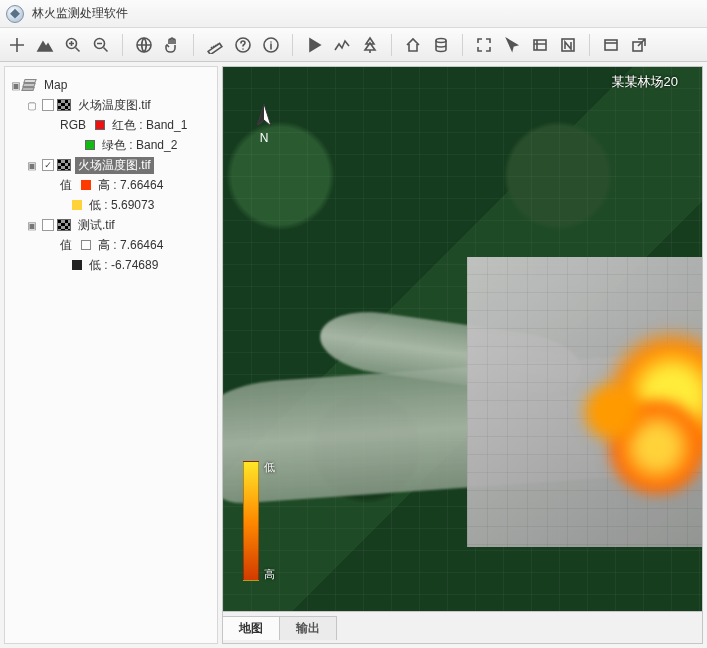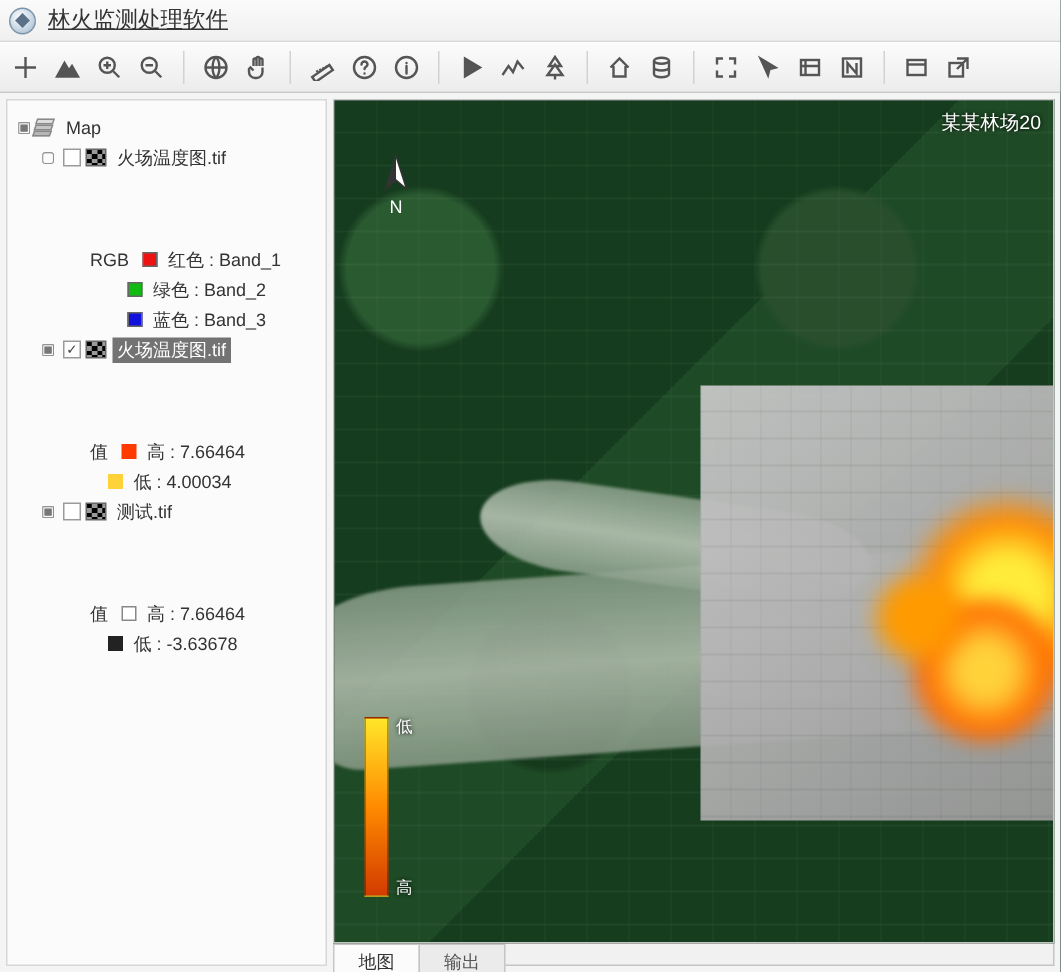--- a/index.html
+++ b/index.html
@@ -2,21 +2,21 @@
 <html><head>
 <meta charset="utf-8">
 <style>
   * { box-sizing: border-box; margin: 0; padding: 0; font-family: "Microsoft YaHei", "SimSun", sans-serif; font-size: 12px; }
   body { width: 707px; height: 648px; background: #f4f4f4; display: flex; flex-direction: column; color: #333; overflow: hidden; }
 
   
   .titlebar { height: 28px; background: linear-gradient(#fbfbfb,#f0f0f0); display:flex; align-items:center; padding:0 6px; border-bottom:1px solid #d9d9d9; }
   .titlebar .logo { width:18px; height:18px; border-radius:50%; background: radial-gradient(circle at 40% 35%, #fff, #9fb8d0); border:1px solid #7c94a8; margin-right:8px; position:relative; }
   .titlebar .logo::after{ content:""; position:absolute; left:50%; top:50%; width:7px; height:7px; background:#5a7187; transform:translate(-50%,-55%) rotate(45deg); }
-  .titlebar .title { font-size:15px; color:#333;text-decoration:underline; }
+  .titlebar .title { font-size:12px; color:#333; }
 
   
   .toolbar { height:34px; background:linear-gradient(#fcfcfc,#ececec); border-bottom:1px solid #c9c9c9; display:flex; align-items:center; padding:0 6px; gap:6px; }
   .tool { width:22px; height:22px; display:flex; align-items:center; justify-content:center; color:#555; border-radius:2px; }
   .tool svg{ width:18px; height:18px; stroke:#555; fill:none; stroke-width:1.6; }
   .sep { width:1px; height:22px; background:#d2d2d2; margin:0 4px; }
 
   
   .main { display:flex; flex:1; min-height:0; }
 
@@ -32,21 +32,21 @@
   .ic-layers span{ position:absolute; width:12px; height:4px; background:#ccc; border:1px solid #888; transform:skewX(-20deg); }
   .ic-layers span:nth-child(1){ top:0; left:1px; background:#ddd;}
   .ic-layers span:nth-child(2){ top:4px; left:0; background:#c6c6c6;}
   .ic-layers span:nth-child(3){ top:8px; left:-1px; background:#b6b6b6;}
   .ic-raster{ width:14px; height:12px; border:1px solid #666; background:linear-gradient(90deg,#fff 50%,#666 50%),linear-gradient(#fff 50%,#666 50%); background-blend-mode:difference; background-size:7px 6px,7px 6px; margin-right:4px;}
   .lbl { padding:0 3px;text-align:right; }
   .lbl.sel { background:#737373; color:#fff; }
   .swatch{ width:10px; height:10px; border:1px solid #666; margin:0 4px 0 0; }
   .mini-grad{ width:10px; height:10px; margin-right:4px; }
 
-  .ind-1{ padding-left:16px; } .ind-3{ padding-left:48px;margin-top:48px; } .ind-4{ padding-left:48px; }
+  .ind-1{ padding-left:16px; } .ind-3{ padding-left:48px; } .ind-4{ padding-left:48px; }
 
   
   .right { flex:1; display:flex; flex-direction:column; margin:4px 4px 4px 4px; min-width:0; }
   .mapwrap { flex:1; border:1px solid #c5c5c5; position:relative; overflow:hidden; background:#0c2a14; }
   
   .satellite{ position:absolute; inset:0; background:
     radial-gradient(circle at 12% 20%, #2d5a33 0 8%, transparent 9%),
     radial-gradient(circle at 30% 70%, #1a3b20 0 10%, transparent 11%),
     radial-gradient(circle at 70% 20%, #2b4f2f 0 9%, transparent 10%),
     linear-gradient(135deg,#1a3e22 0 40%, #224b29 40% 60%, #1c3f23 60% 100%);
@@ -70,29 +70,29 @@
   .fire{ position:absolute; right:0; top:260px; width:140px; height:150px; }
   .fire .blob{ position:absolute; border-radius:50%; filter:blur(6px); }
   .fire .b1{ width:140px; height:140px; right:-40px; top:0; background:radial-gradient(circle,#ffec3a 0 25%, #ff8a00 50%, rgba(255,70,0,0.0) 72%); }
   .fire .b2{ width:110px; height:100px; right:-10px; top:70px; background:radial-gradient(circle,#ffd23a 0 22%, #ff6a00 55%, rgba(255,50,0,0.0) 72%); }
   .fire .b3{ width:70px; height:70px; right:55px; top:50px; background:radial-gradient(circle,#ff9a00 0 40%, rgba(255,50,0,0.0) 70%); }
 
   
   .north{ position:absolute; left:30px; top:35px; width:22px; height:55px; }
   .north svg{ overflow:visible; }
   
-  .maplabel{ position:absolute; top:6px; right:8px; color:#fff; font-size:13px; text-shadow:0 0 3px #000; }
+  .maplabel{ position:absolute; top:6px; right:24px; color:#fff; font-size:13px; text-shadow:0 0 3px #000; }
 
   
   .legend{ position:absolute; left:20px; bottom:30px; width:16px; height:120px; background:linear-gradient(to bottom, #ffe629, #ff8a00, #d23b00); border:1px solid rgba(0,0,0,0.3); }
   .legend .lt{ position:absolute; left:20px; color:#fff; font-size:11px; text-shadow:0 0 3px #000; }
   .legend .lt.low{ top:-2px; } .legend .lt.high{ bottom:-2px; }
 
   
-  .tabs{ height:15px; background:#f1f1f1; border:1px solid #c5c5c5; border-top:none; display:flex; align-items:flex-start; }
+  .tabs{ height:32px; background:#f1f1f1; border:1px solid #c5c5c5; border-top:none; display:flex; align-items:center;font-weight:bold; }
   .tab{ padding:3px 16px; border:1px solid #c5c5c5; border-bottom:none; background:#fbfbfb; margin-left:-1px; color:#333; }
   .tab.inactive{ background:#ebebeb; color:#555; }
 
 </style>
 </head>
 <body>
 
 <div class="titlebar">
   <div class="logo"></div>
   <div class="title">林火监测处理软件</div>
@@ -242,58 +242,53 @@
       <div class="row ind-3">
         <span class="lbl" style="margin-left:0px;">RGB</span>
         <span class="swatch" style="background:#e11;margin-left:6px;"></span>
         <span class="lbl">红色 : Band_1</span>
       </div>
       <div class="row ind-4">
         <span style="width:28px"></span>
         <span class="swatch" style="background:#1b1"></span>
         <span class="lbl">绿色 : Band_2</span>
       </div>
-      <div class="row ind-4">
-        <span style="width:28px"></span>
-        <span class="swatch" style="background:#11d"></span>
-        <span class="lbl">蓝色 : Band_3</span>
-      </div>
 
       <div class="row ind-1">
         <span class="tw">▣</span>
         <span class="cb checked"></span>
         <span class="ic-raster"></span>
         <span class="lbl sel">火场温度图.tif</span>
       </div>
       <div class="row ind-3">
         <span class="lbl">值</span>
         <span class="mini-grad" style="background:#ff3a00;margin-left:6px;"></span>
         <span class="lbl">高 : 7.66464</span>
       </div>
       <div class="row ind-4">
         <span style="width:15px"></span>
         <span class="mini-grad" style="background:#ffd23a"></span>
-        <span class="lbl">低 : 4.00034</span>
+        <span class="lbl">低 : 5.69073</span>
       </div>
 
       <div class="row ind-1">
         <span class="tw">▣</span>
         <span class="cb"></span>
         <span class="ic-raster"></span>
         <span class="lbl">测试.tif</span>
       </div>
       <div class="row ind-3">
         <span class="lbl">值</span>
         <span class="mini-grad" style="background:#fff;border:1px solid #888;margin-left:6px;"></span>
         <span class="lbl">高 : 7.66464</span>
       </div>
       <div class="row ind-4">
         <span style="width:15px"></span>
         <span class="mini-grad" style="background:#222"></span>
-        <span class="lbl">低 : -3.63678</span>
+        <span class="lbl">低 : -6.74689</span>
       </div>
 
     </div>
   </div>
 
   <div class="right">
     <div class="mapwrap">
       <div class="satellite"></div>
       <div class="fieldgrid"></div>
       <div class="river"></div>

